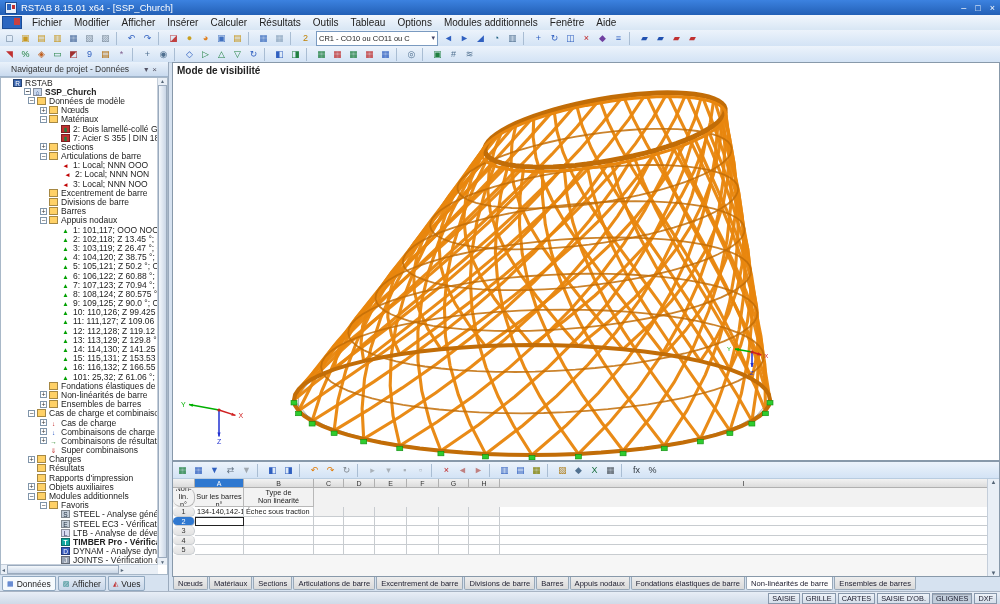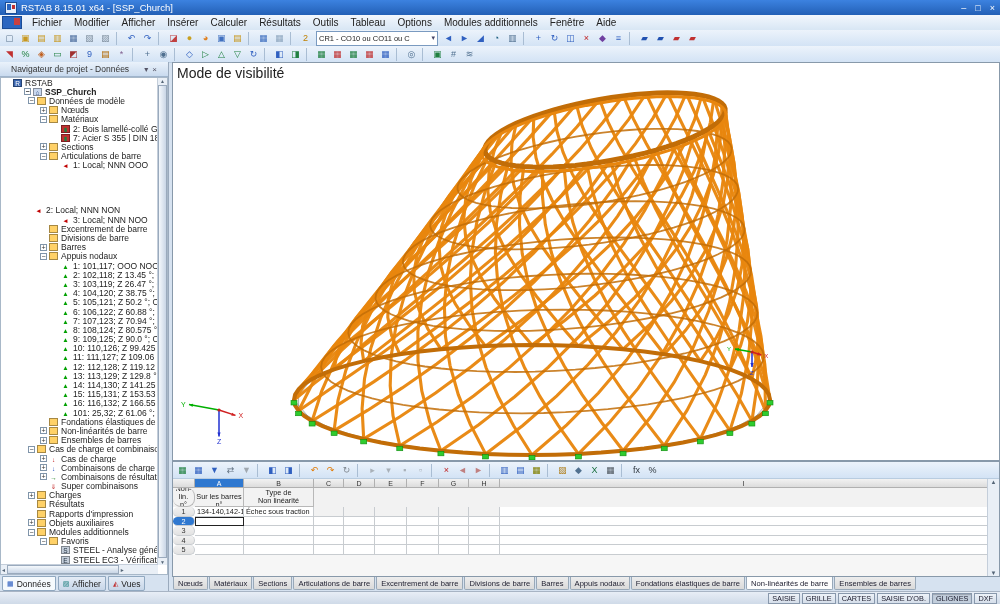--- a/index.html
+++ b/index.html
@@ -54,21 +54,21 @@
   .hscroll{position:absolute;left:0;right:9px;bottom:0;height:9px;background:#E9EFF6;border-top:1px solid #C4CEDA;
            display:flex;align-items:center;font-size:5px;color:#567;}
   .hthumb{height:7px;width:70%;margin:0 1px;background:linear-gradient(#F4F8FC,#C9D6E6);border:1px solid #9AAABD;}
   .nav-tabs{height:15px;flex:none;display:flex;gap:2px;padding:1px 2px;background:#D6E2F0;font-size:8.5px;}
   .nav-tab{border:1px solid #90A8C0;padding:0 4px;display:flex;align-items:center;gap:3px;
            background:linear-gradient(#E4ECF6,#C7D6E8);border-radius:0 0 2px 2px;}
   .nav-tab.active{background:#F6FAFD;}
   .nav-tab .g{font-size:7px;}
   
   .viewport{position:absolute;left:172px;top:62px;right:0;height:399px;background:#fff;border:1px solid #8899AA;box-sizing:border-box;}
-  .mode-label{position:absolute;left:4px;top:2px;font-size:14px;color:#222;z-index:2;}
+  .mode-label{position:absolute;left:4px;top:2px;font-size:10px;color:#222;z-index:2;font-weight:bold;}
   #model-svg{position:absolute;left:0;top:0;width:100%;height:100%;}
   
   .tablepanel{position:absolute;left:172px;top:461px;right:0;height:116px;background:#EFEFEF;
               border:1px solid #8899AA;box-sizing:border-box;display:flex;flex-direction:column;font-size:8px;}
   .tp-title{height:13px;flex:none;background:linear-gradient(#EAF2FB,#C9DAEE);border-bottom:1px solid #9FB4CC;
             display:flex;align-items:center;padding:0 3px;font-size:8.5px;color:#223;}
   .tp-toolbar{height:16px;flex:none;display:flex;align-items:center;gap:1px;background:linear-gradient(#ECF3FB,#D3E3F5);
               border-bottom:1px solid #B8CCE0;padding:0 2px;}
   .tp-grid{flex:1;position:relative;background:#fff;overflow:hidden;}
   .gridinner{position:absolute;left:0;top:0;right:11px;bottom:0;display:flex;flex-direction:column;}
@@ -449,21 +449,21 @@
           </span>
         <span class="tlabel">Articulations de barre</span>
       </div>
         <div class="titem" style="padding-left: 51px;">
         <span class="texp"></span>
         <span class="ticon">
             <span class="g" style="color: rgb(192, 0, 0);">◄</span>
           </span>
         <span class="tlabel">1: Local; NNN OOO</span>
       </div>
-        <div class="titem" style="padding-left: 24px; margin-top: 36px;">
+        <div class="titem" style="padding-left: 53px;">
         <span class="texp"></span>
         <span class="ticon">
             <span class="g" style="color: rgb(192, 0, 0);">◄</span>
           </span>
         <span class="tlabel">2: Local; NNN NON</span>
       </div>
         <div class="titem" style="padding-left: 51px;">
         <span class="texp"></span>
         <span class="ticon">
             <span class="g" style="color: rgb(192, 0, 0);">◄</span>

